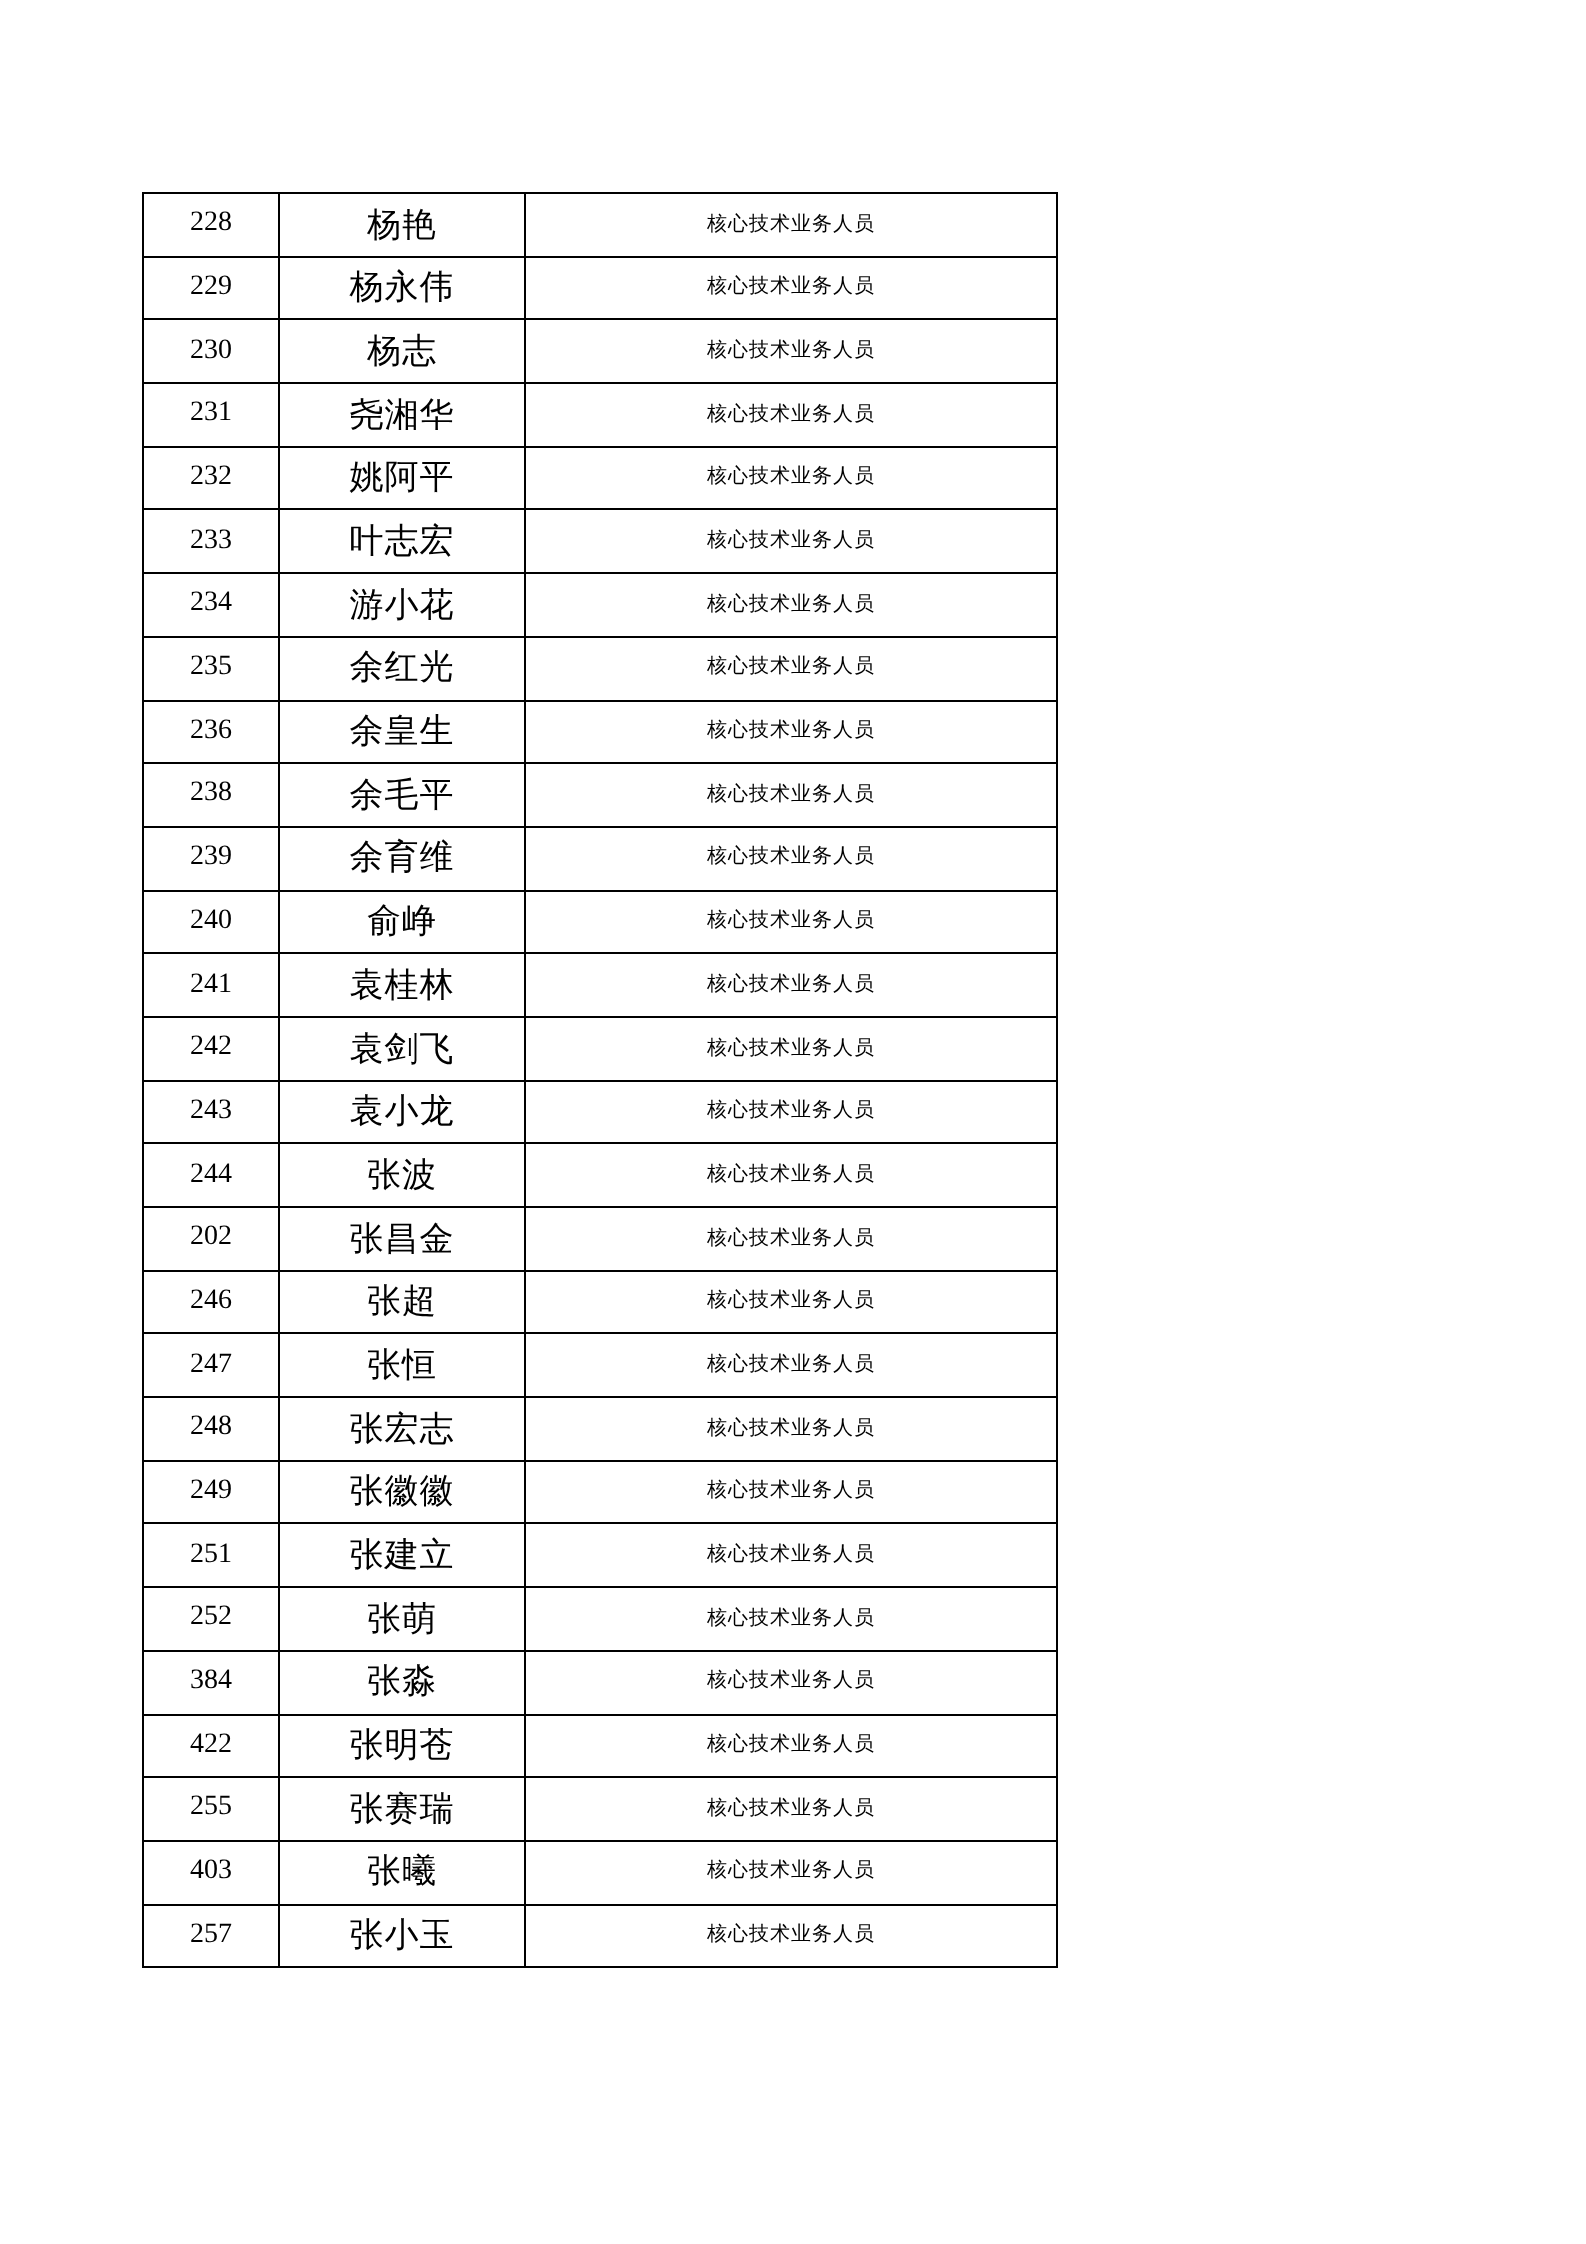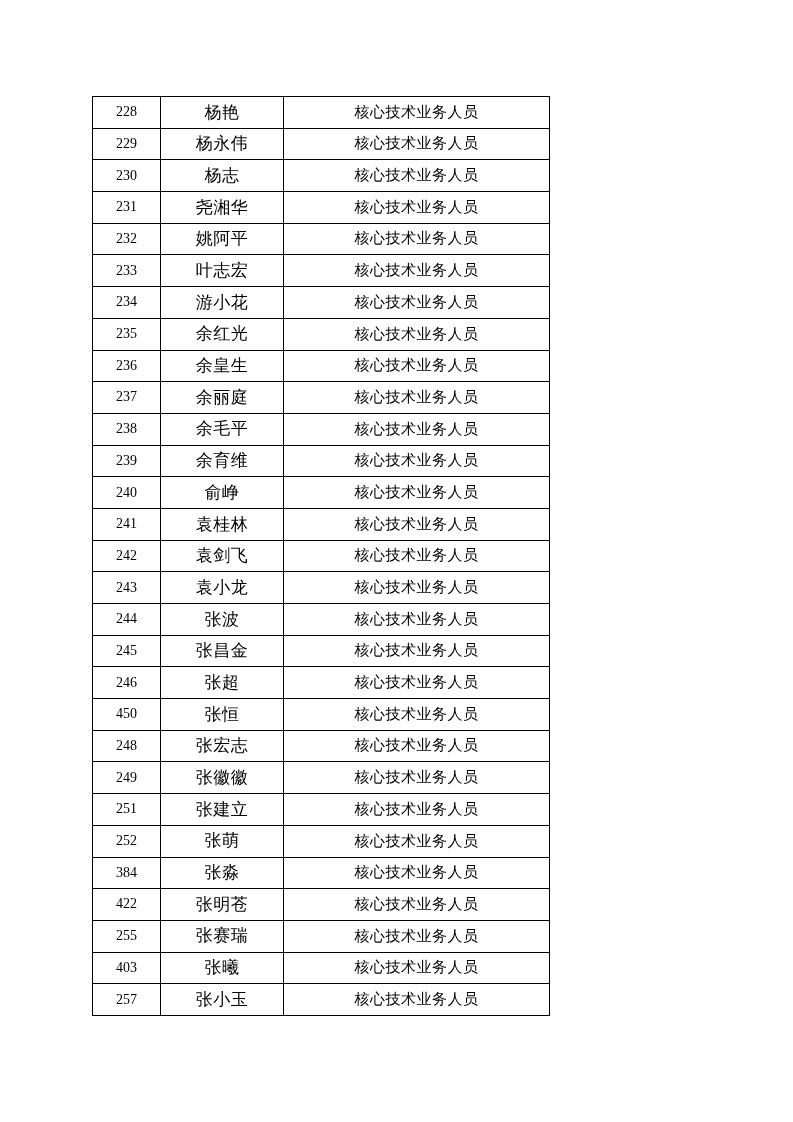--- a/index.html
+++ b/index.html
@@ -11,21 +11,21 @@
     width: 793px;
     height: 1122px;
     font-family: "Liberation Serif", "DejaVu Serif", serif;
     color: #000000;
   }
   .page {
     position: relative;
     width: 693px;
     height: 1122px;
     box-sizing: border-box;
-    padding: 96px 168px 0 92px;
+    padding: 96px 168px 0 71px;
   }
   table.roster {
     border-collapse: collapse;
     table-layout: fixed;
     width: 457px;
     margin: 0;
   }
   table.roster col.c-index { width: 68px; }
   table.roster col.c-name  { width: 123px; }
   table.roster col.c-role  { width: 266px; }
@@ -43,21 +43,21 @@
     overflow: hidden;
   }
   table.roster td.index-cell {
     font-size: 14px;
   }
   table.roster td.name-cell {
     font-size: 17px;
     letter-spacing: 0.5px;
   }
   table.roster td.role-cell {
-    font-size: 15px;
+    font-size: 10px;
     letter-spacing: 0.5px;
   }
 </style>
 </head>
 <body>
 
 <div class="page">
   <table class="roster">
     <colgroup>
       <col class="c-index">
@@ -104,25 +104,20 @@
           <td class="index-cell">235</td>
           <td class="name-cell">余红光</td>
           <td class="role-cell">核心技术业务人员</td>
         </tr>
         <tr>
           <td class="index-cell">236</td>
           <td class="name-cell">余皇生</td>
           <td class="role-cell">核心技术业务人员</td>
         </tr>
         <tr>
-          <td class="index-cell">237</td>
-          <td class="name-cell">余丽庭</td>
-          <td class="role-cell">核心技术业务人员</td>
-        </tr>
-        <tr>
           <td class="index-cell">238</td>
           <td class="name-cell">余毛平</td>
           <td class="role-cell">核心技术业务人员</td>
         </tr>
         <tr>
           <td class="index-cell">239</td>
           <td class="name-cell">余育维</td>
           <td class="role-cell">核心技术业务人员</td>
         </tr>
         <tr>
@@ -144,31 +139,31 @@
           <td class="index-cell">243</td>
           <td class="name-cell">袁小龙</td>
           <td class="role-cell">核心技术业务人员</td>
         </tr>
         <tr>
           <td class="index-cell">244</td>
           <td class="name-cell">张波</td>
           <td class="role-cell">核心技术业务人员</td>
         </tr>
         <tr>
-          <td class="index-cell">245</td>
+          <td class="index-cell">202</td>
           <td class="name-cell">张昌金</td>
           <td class="role-cell">核心技术业务人员</td>
         </tr>
         <tr>
           <td class="index-cell">246</td>
           <td class="name-cell">张超</td>
           <td class="role-cell">核心技术业务人员</td>
         </tr>
         <tr>
-          <td class="index-cell">450</td>
+          <td class="index-cell">247</td>
           <td class="name-cell">张恒</td>
           <td class="role-cell">核心技术业务人员</td>
         </tr>
         <tr>
           <td class="index-cell">248</td>
           <td class="name-cell">张宏志</td>
           <td class="role-cell">核心技术业务人员</td>
         </tr>
         <tr>
           <td class="index-cell">249</td>

